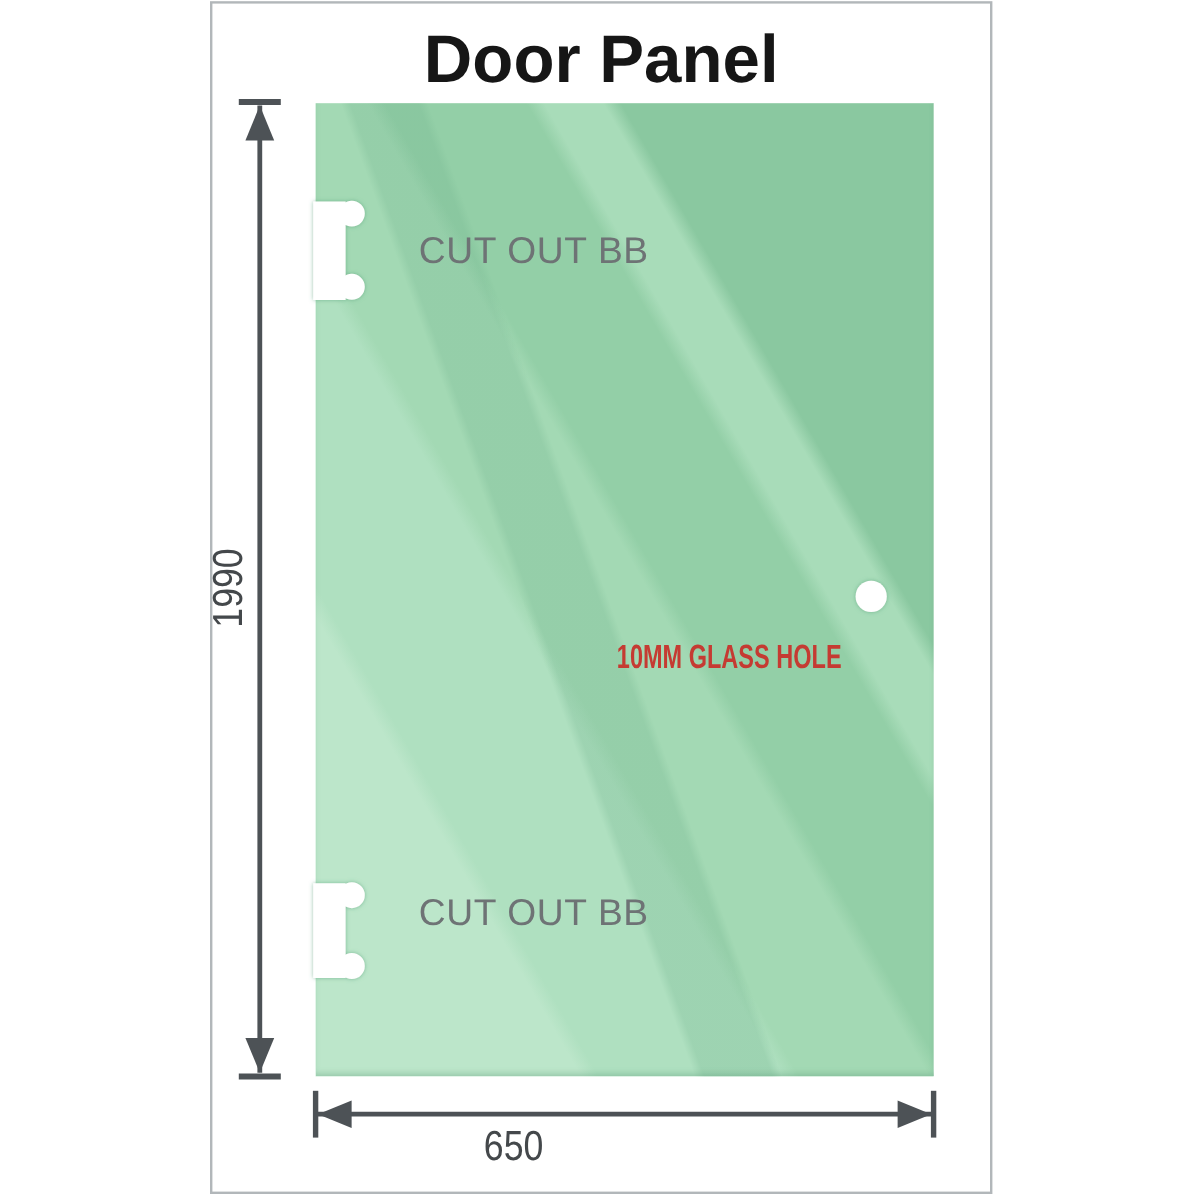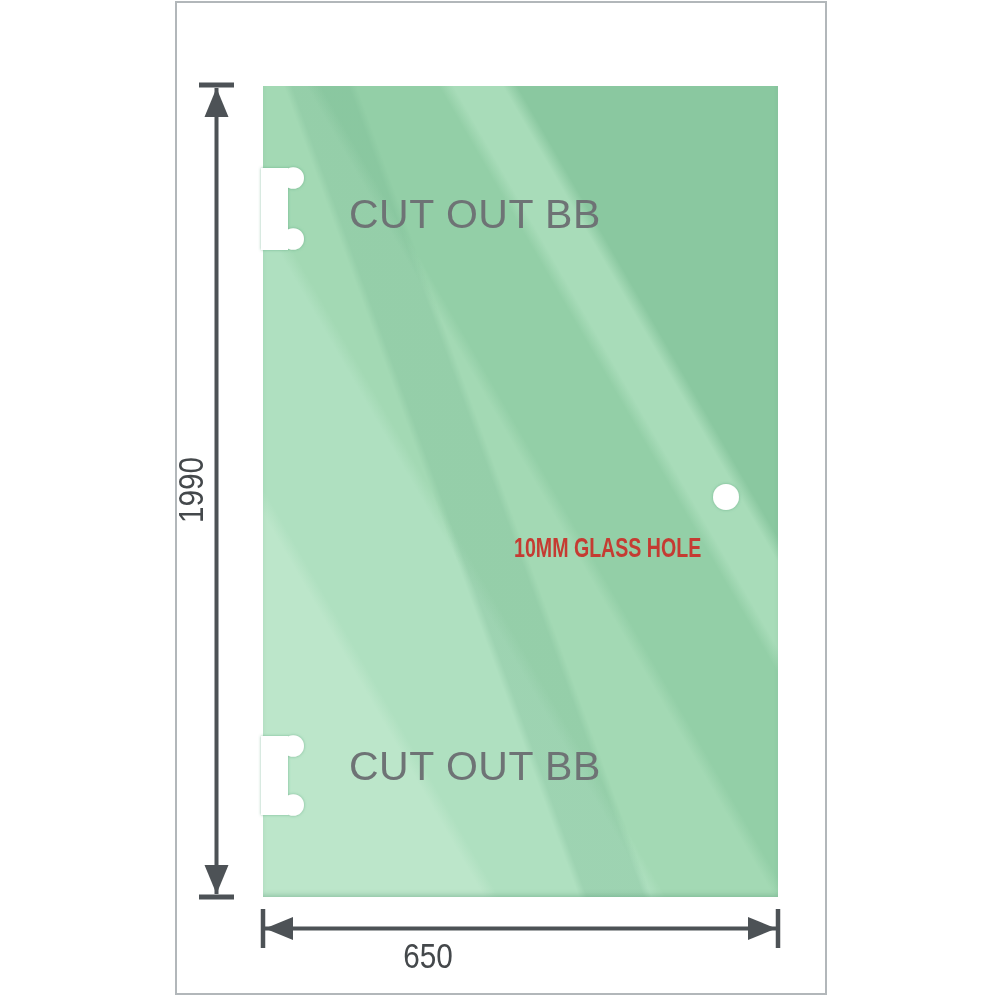--- a/index.html
+++ b/index.html
@@ -17,37 +17,38 @@
              rgba(117,182,144,0) 61%, rgba(117,182,144,0) 100%),
            linear-gradient(240deg,
              #8ac8a0 0%, #8ac8a0 26.5%,
              #a8dcb9 28%, #a8dcb9 33%,
              #93cfa7 34.5%, #93cfa7 46.5%,
              #a3d9b4 48%, #a3d9b4 59%,
              #afe0c0 60.5%, #afe0c0 76%,
              #bce6ca 77.5%, #bce6ca 100%);
          box-shadow:inset 0 -4px 5px -2px rgba(96,158,124,.45);}
   .overlay{position:absolute;left:0;top:0;width:1000px;height:1000px;pointer-events:none;}
-  .cutout-label{position:absolute;font-size:41px;letter-spacing:.5px;color:#6e7375;white-space:nowrap;}
+  .cutout-label{position:absolute;font-size:31px;letter-spacing:.5px;color:#6e7375;white-space:nowrap;}
   .cutout-label.top{left:349px;top:191px;}
   .cutout-label.bottom{left:349px;top:743px;}
   .hole-label{position:absolute;left:514px;top:532px;font-size:28px;font-weight:bold;
               color:#c53b32;white-space:nowrap;transform:scaleX(.70);transform-origin:0 50%;}
   .dim-label{position:absolute;color:#44484b;font-size:35px;white-space:nowrap;}
   .dim-label.height{left:151px;top:470px;width:80px;height:40px;line-height:40px;text-align:center;
                     transform:rotate(-90deg) scaleX(.85);transform-origin:center;}
   .dim-label.width{left:384px;top:936px;width:88px;text-align:center;transform:scaleX(.85);}
 </style>
 </head>
 <body>
 
 <div class="page">
 
   <div class="frame"></div>
 
+  <div class="title">Door Panel</div>
 
   <div class="glass"></div>
 
   <svg class="overlay" width="1000" height="1000" viewBox="0 0 1000 1000">
     <defs>
       <filter id="rim" x="-40%" y="-40%" width="180%" height="180%">
         <feDropShadow dx="0" dy="0" stdDeviation="1.6" flood-color="#4f9c74" flood-opacity="0.6"></feDropShadow>
       </filter>
     </defs>
 

